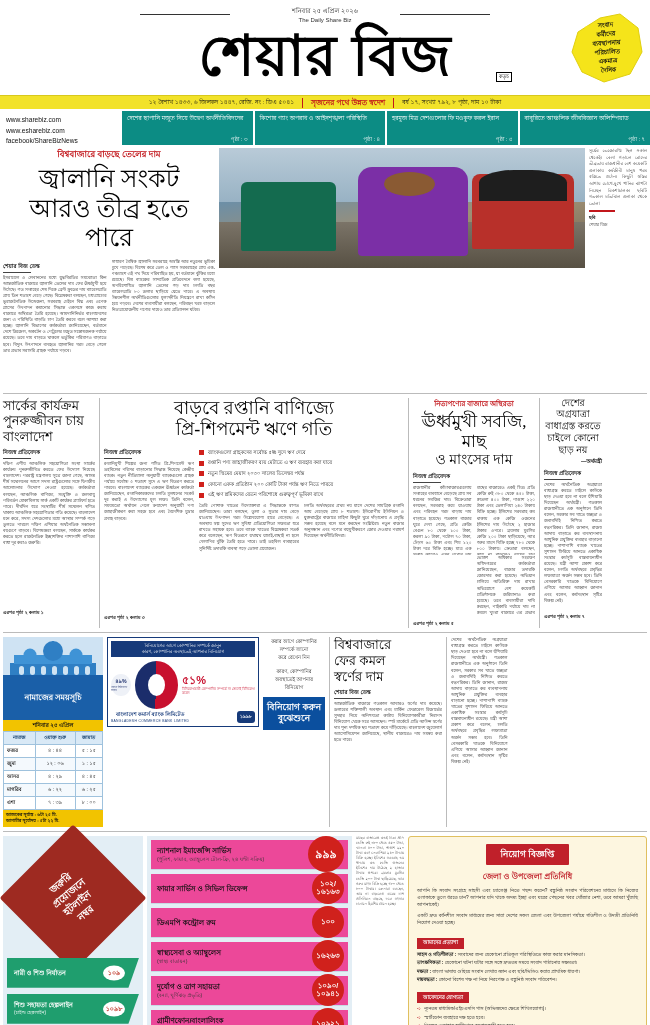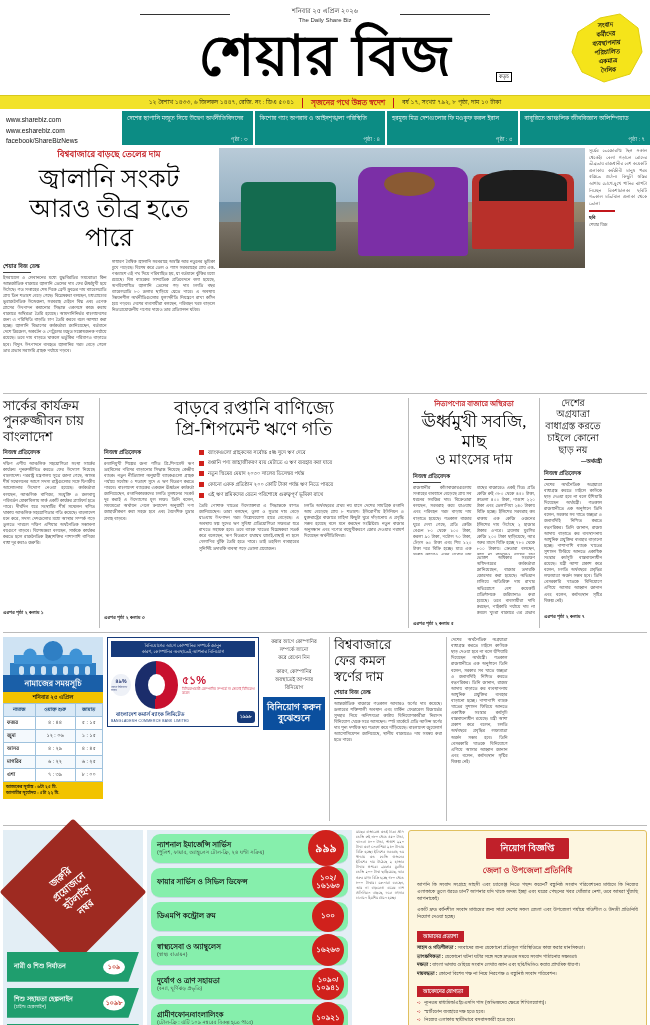--- a/index.html
+++ b/index.html
@@ -129,21 +129,21 @@
   .bullets li::before {
     content: ""; position: absolute; left: 0; top: 1.5px;
     width: 5px; height: 5px; background: #d0211c;
   }
 
   .contd { font-size: 4.6px; font-weight: bold; color: #111; margin-top: 3px; }
   .mosque { background:#cfe3f3; padding: 4px 0 0; text-align:center; }
   .mosque svg { display:block; margin: 0 auto; }
   .prayer-title {
     background: #1a5fa8; color: #fff; text-align: center;
-    font-size: 8px; padding: 2px 0; font-weight: bold;
+    font-size: 8px; padding: 16px 0; font-weight: bold;
   }
   .prayer-sub {
     background: #f2c300; color: #111; text-align: center;
     font-size: 5.6px; padding: 1px 0; font-weight: bold;
   }
   table.prayer { width: 100%; border-collapse: collapse; font-size: 5px; }
   table.prayer th {
     background: #d9e9f6; color: #0d3a68; padding: 2px 1px;
     border: 1px solid #9fc2dd; font-weight: bold; font-size: 4.8px;
   }
@@ -216,24 +216,23 @@
   .hl-chip .t small { display:block; font-size:4.6px; font-weight:normal; }
   .hl-chip .num {
     position:absolute; right: 14px; top:50%; transform: translateY(-50%);
     background:#fff; color:#c0392b; border-radius:50%;
     width:22px;height:15px; display:flex;align-items:center;justify-content:center;
     font-size:6.4px; font-weight:bold;
   }
 
   .hl-list { background:#e3eef5; padding: 4px 4px; }
   .hl-row {
-    background:#86efac; margin-bottom: 4px; padding: 5px 40px 5px 6px;
+    background:#ec4899; margin-bottom: 4px; padding: 5px 40px 5px 6px;
     position: relative; min-height: 30px; display:flex; align-items:center;
     border-bottom: 1px solid #c9d9e4;
-    border-radius: 9px;
   }
   .hl-row .t { font-size: 7.2px; font-weight: bold; color:#111; line-height:1.3; }
   .hl-row .t small { display:block; font-size:5.2px; font-weight:normal; color:#333; }
   .hl-row .circ {
     position:absolute; right:4px; top:50%; transform: translateY(-50%);
     background:#d0211c; color:#fff; border-radius:50%;
     width:32px; height:32px; display:flex; align-items:center; justify-content:center;
     font-size:7.2px; font-weight:bold; text-align:center; line-height:1.15;
   }
   .hl-row.big .circ { width:36px;height:36px; font-size:11px; }

